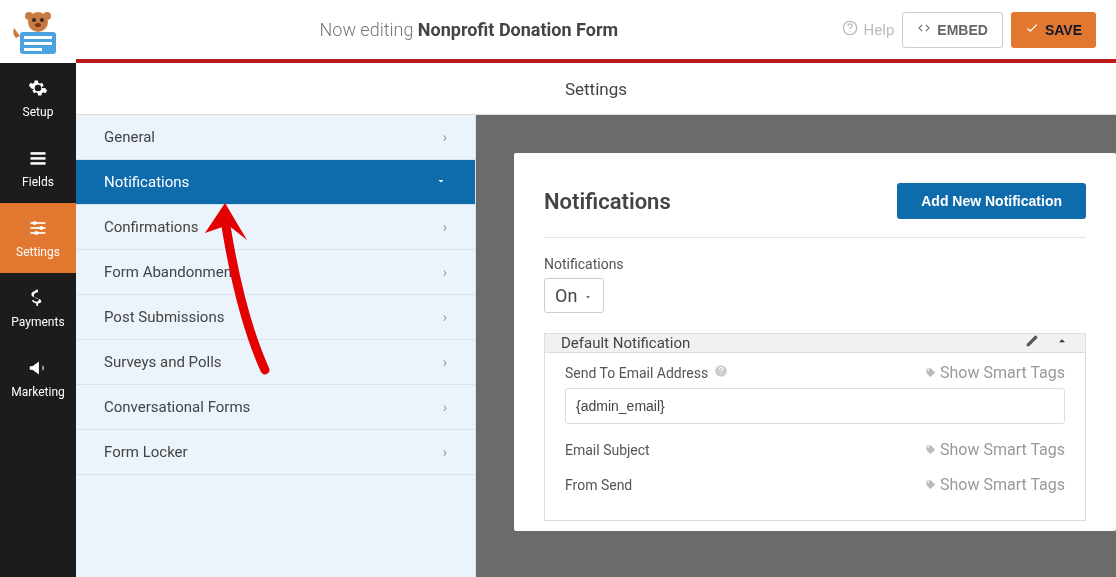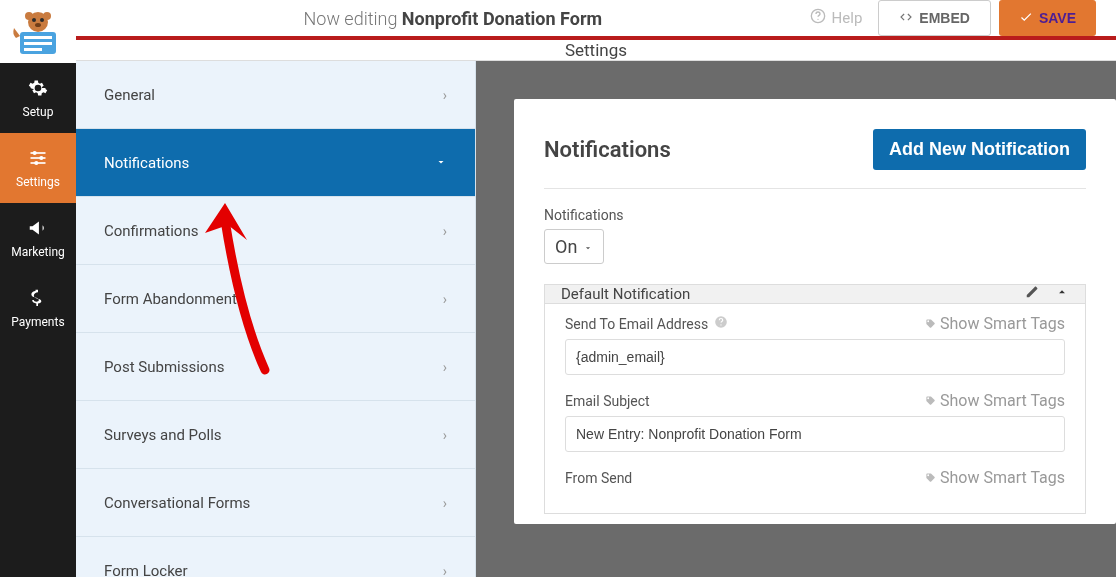--- a/index.html
+++ b/index.html
@@ -14,41 +14,41 @@
     .nav-item.active { background: #e27730; }
     .nav-item span.label { font-size: 12px; }
     .nav-item .icon { width: 22px; height: 22px; display:flex; align-items:center; justify-content:center; }
     
     .main { flex: 1; display: flex; flex-direction: column; background: #fff; }
     
     .topbar { height: 63px; background: #fff; border-bottom: 4px solid #b91c1c; display: flex; align-items: center; padding: 0 20px; }
     .topbar .title-area { flex: 1; text-align: center; color: #444; font-size: 18px; }
     .topbar .title-area .light { color: #777; font-weight: 300; }
     .topbar .title-area .bold { font-weight: 700; color: #444; }
-    .topbar .help { color: #bbb; font-size: 15px; display:flex; align-items:center; gap:6px; margin-right: 8px; cursor:pointer; }
-    .topbar .btn { height: 36px; padding: 0 20px; display: inline-flex; align-items: center; gap:6px; border-radius: 3px; font-size: 14px; font-weight:600; cursor: pointer; margin-left: 8px; }
+    .topbar .help { color: #bbb; font-size: 15px; display:flex; align-items:center; gap:6px; margin-right: 0; cursor:pointer; }
+    .topbar .btn { height: 36px; padding: 0 14px; display: inline-flex; align-items: center; gap:6px; border-radius: 3px; font-size: 14px; font-weight:600; cursor: pointer; margin-left: 8px; }
     .btn-embed { background: #fff; border: 1px solid #ccc; color: #666; }
-    .btn-save { background: #e27730; color: #4c1d95; border: none; }
+    .btn-save { background: #e27730; color: #0f172a; border: none; }
     .btn-save svg, .btn-embed svg { width: 14px; height: 14px; }
     
     .settings-bar { height: 52px; background: #fff; border-bottom: 1px solid #ddd; display: flex; align-items: center; justify-content: center; font-size: 17px; color: #444; }
     
     .content { flex: 1; display: flex; background: #6b6b6b; }
     
     .side-menu { width: 400px; background: #ebf3fb; border-right: 1px solid #d6e2ec; overflow-y: auto; }
-    .side-menu .menu-item { height: 68px; display: flex; align-items: center; justify-content: space-between; padding: 0 28px; border-bottom: 1px solid #d6e2ec; cursor: pointer; color: #444; font-size: 15px; }
+    .side-menu .menu-item { height: 45px; display: flex; align-items: center; justify-content: space-between; padding: 0 28px; border-bottom: 1px solid #d6e2ec; cursor: pointer; color: #444; font-size: 15px; }
     .side-menu .menu-item.active { background: #0e6cad; color: #fff; }
     .side-menu .menu-item .chev { color: #999; font-size: 14px; }
     .side-menu .menu-item.active .chev { color: #fff; }
     
     .panel-area { flex: 1; padding: 38px 0 0 38px; overflow-y: auto; background: #6b6b6b; }
     .panel-card { background: #fff; border-radius: 2px; padding: 30px 30px 10px 30px; }
     .panel-head { display: flex; align-items: center; justify-content: space-between; padding-bottom: 18px; margin-bottom: 18px; border-bottom: 1px solid #e4e4e4; }
     .panel-head h2 { font-size: 22px; font-weight: 600; color: #444; }
-    .btn-primary { background: #0e6cad; color: #fff; border: none; border-radius: 3px; padding: 10px 16px; font-size: 18px; font-weight: 600; cursor: pointer; }
+    .btn-primary { background: #0e6cad; color: #fff; border: none; border-radius: 3px; padding: 10px 24px; font-size: 14px; font-weight: 600; cursor: pointer; }
     
     .field-label { font-size: 14px; color: #555; margin-bottom: 6px; display:block; }
     .select-on { display: inline-flex; align-items: center; gap:6px; border: 1px solid #ccc; border-radius: 3px; padding: 6px 10px; font-size: 18px; color: #444; cursor:pointer; margin-bottom: 20px; }
     
     .notif-box { border: 1px solid #ddd; }
     .notif-head { background: #f1f1f1; border-bottom: 1px solid #ddd; padding: 0 16px; display: flex; align-items: center; justify-content: space-between; color: #444; font-size: 15px; }
     .notif-head .actions { display:flex; gap: 16px; color: #555; }
     .notif-body { padding: 10px 20px; }
     .field-row { margin-bottom: 16px; }
     .field-row .row-head { display: flex; align-items:center; justify-content: space-between; margin-bottom:6px; }
@@ -81,48 +81,58 @@
       </svg>
     </div>
     <div class="nav-item">
       <span class="icon">
         <svg viewBox="0 0 24 24" width="20" height="20" fill="#fff">
             <path d="M12 8a4 4 0 100 8 4 4 0 000-8zm9 4a7 7 0 01-.1 1.2l2.1 1.6-2 3.4-2.5-1a7 7 0 01-2 1.2l-.4 2.6h-4l-.4-2.6a7 7 0 01-2-1.2l-2.5 1-2-3.4 2.1-1.6A7 7 0 013 12a7 7 0 01.1-1.2L1 9.2l2-3.4 2.5 1a7 7 0 012-1.2L7.9 3h4l.4 2.6a7 7 0 012 1.2l2.5-1 2 3.4-2.1 1.6c.1.4.1.8.1 1.2z"></path>
           </svg>
       </span>
       <span class="label">Setup</span>
     </div>
+    <div class="nav-item">
+      <span class="icon">
+        <svg viewBox="0 0 24 24" width="20" height="20" fill="#fff">
+            <rect x="3" y="5" width="18" height="3"></rect>
+            <rect x="3" y="11" width="18" height="3"></rect>
+            <rect x="3" y="17" width="18" height="3"></rect>
+          </svg>
+      </span>
+      <span class="label">Fields</span>
+    </div>
     <div class="nav-item active">
       <span class="icon">
         <svg viewBox="0 0 24 24" width="20" height="20" fill="#fff">
             <rect x="3" y="5" width="18" height="2"></rect>
             <rect x="3" y="11" width="18" height="2"></rect>
             <rect x="3" y="17" width="18" height="2"></rect>
             <circle cx="8" cy="6" r="2.5"></circle>
             <circle cx="16" cy="12" r="2.5"></circle>
             <circle cx="10" cy="18" r="2.5"></circle>
           </svg>
       </span>
       <span class="label">Settings</span>
     </div>
     <div class="nav-item">
       <span class="icon">
+        <svg viewBox="0 0 24 24" width="20" height="20" fill="#fff">
+            <path d="M12 2v3c-2.5 0-5 1.5-5 4 0 5 9 3 9 7 0 1.5-1.5 2.5-4 2.5v3h-2v-3c-2.5 0-5-1.5-5-4h2c0 1.5 1.5 2 3 2s3-.5 3-2c0-4-9-2-9-7 0-2.5 2.5-4 5-4V2h2z"></path>
+          </svg>
+      </span>
+      <span class="label">Payments</span>
+    </div>
+    <div class="nav-item">
+      <span class="icon">
         <svg viewBox="0 0 24 24" width="22" height="22" fill="#fff">
             <path d="M3 10v4h3l7 5V5L6 10H3zm14-1v6a4 4 0 000-6z"></path>
           </svg>
       </span>
       <span class="label">Marketing</span>
-    </div>
-    <div class="nav-item">
-      <span class="icon">
-        <svg viewBox="0 0 24 24" width="20" height="20" fill="#fff">
-            <path d="M12 2v3c-2.5 0-5 1.5-5 4 0 5 9 3 9 7 0 1.5-1.5 2.5-4 2.5v3h-2v-3c-2.5 0-5-1.5-5-4h2c0 1.5 1.5 2 3 2s3-.5 3-2c0-4-9-2-9-7 0-2.5 2.5-4 5-4V2h2z"></path>
-          </svg>
-      </span>
-      <span class="label">Payments</span>
     </div>
   </div>
 
   <div class="main">
     <div class="topbar">
       <div class="title-area">
         <span class="light">Now editing </span><span class="bold">Nonprofit Donation Form</span>
       </div>
       <div class="help">
         <span>
@@ -259,21 +269,20 @@
                   <span class="lab">Email Subject</span>
                   <span class="smart-tags">
                     <span>
                       <svg width="11" height="11" viewBox="0 0 24 24" fill="#bbb">
                           <path d="M21 11l-8-8H5c-1 0-2 1-2 2v8l8 8c.5.5 1.5.5 2 0l8-8c.5-.5.5-1.5 0-2zM7 9a2 2 0 110-4 2 2 0 010 4z"></path>
                         </svg>
                     </span>
                     <span>Show Smart Tags</span>
                   </span>
                 </div>
-                <input class="text-input" value="New Entry: Nonprofit Donation Form" style="">
               </div>
 
               <div class="field-row">
                 <div class="row-head">
                   <span class="lab">From Send</span>
                   <span class="smart-tags">
                     <span>
                       <svg width="11" height="11" viewBox="0 0 24 24" fill="#bbb">
                           <path d="M21 11l-8-8H5c-1 0-2 1-2 2v8l8 8c.5.5 1.5.5 2 0l8-8c.5-.5.5-1.5 0-2zM7 9a2 2 0 110-4 2 2 0 010 4z"></path>
                         </svg>

